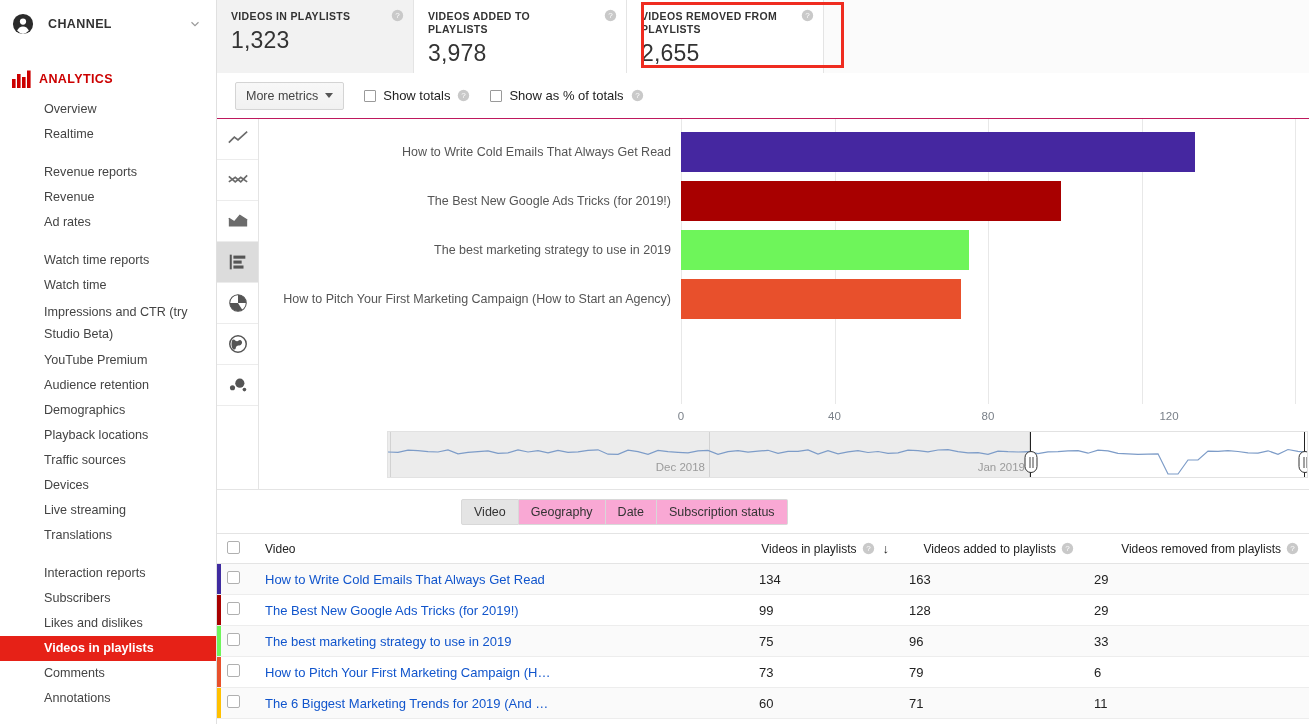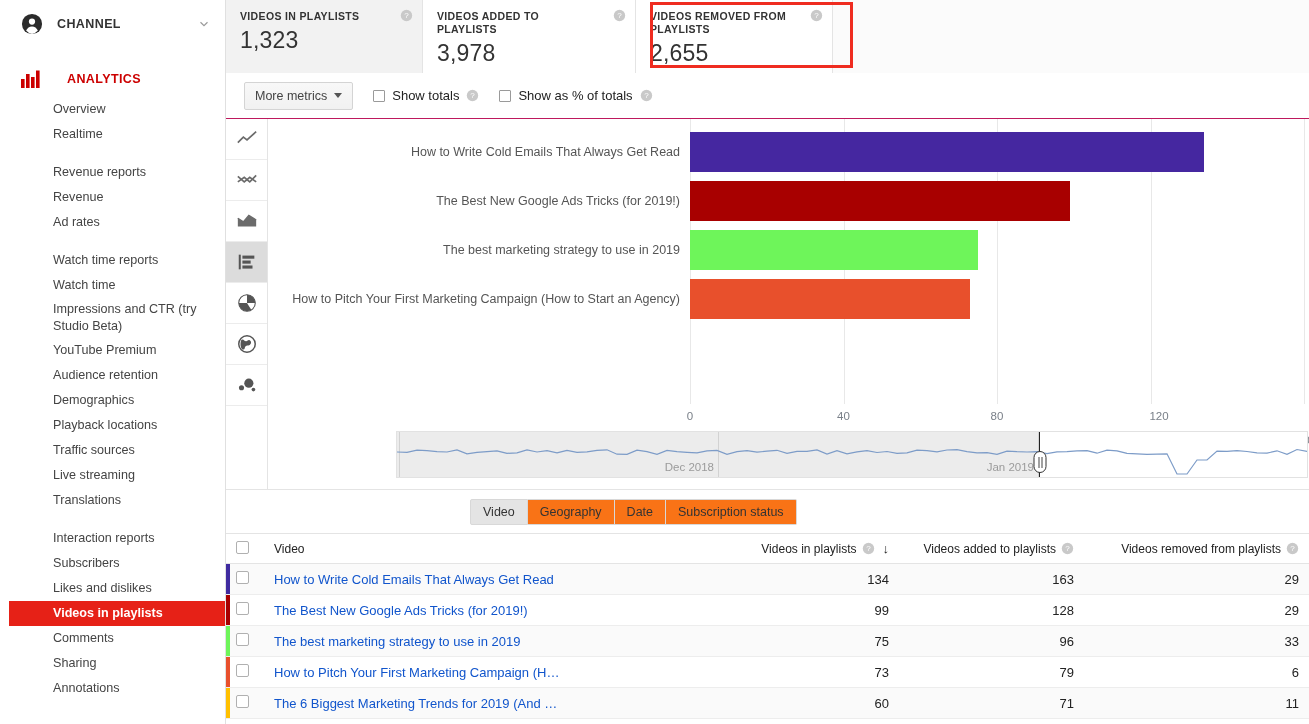--- a/index.html
+++ b/index.html
@@ -7,21 +7,21 @@
   html, body {
     margin: 0; padding: 0;
     width: 1309px; height: 724px;
     overflow: hidden;
     background: #fff;
     font-family: "Liberation Sans", "DejaVu Sans", sans-serif;
     font-size: 13px;
     color: #333;
     -webkit-font-smoothing: antialiased;
   }
-  #app { position: relative; width: 1309px; height: 724px; display: flex; padding-left: 9px; }
+  #app { position: relative; width: 1309px; height: 724px; display: flex; }
 
   
   .sidebar {
     width: 217px; min-width: 217px; height: 724px;
     background: #fff;
     border-right: 1px solid #e0e0e0;
     position: relative;
     overflow: hidden;
   }
   .channel-row {
@@ -35,40 +35,40 @@
   }
   .chevron { width: 14px; height: 14px; color: #9a9a9a; }
 
   .analytics-row {
     display: flex; align-items: center;
     height: 36px; padding: 0 14px 0 12px; margin-top: 14px;
   }
   .bars-icon { width: 22px; height: 18px; flex: 0 0 22px; }
   .analytics-label {
     font-size: 12.5px; font-weight: bold; letter-spacing: .4px;
-    color: #cc0000; margin-left: 24px;
+    color: #cc0000; margin-left: 5px;
   }
 
   .nav-group { }
   .nav-group + .nav-group { margin-top: 13px; }
   .nav-item {
     display: block;
     font-size: 12.6px;
     color: #444;
     line-height: 15px;
     padding: 5px 10px 5px 44px;
     cursor: pointer;
     white-space: normal;
   }
   .nav-item.active {
     background: #e62117;
     color: #fff;
     font-weight: bold;
   }
-  .nav-item.two-line { line-height: 17px; padding-top: 3px; padding-bottom: 3px;}
+  .nav-item.two-line { line-height: 22px; padding-top: 3px; padding-bottom: 3px;}
 
   
   .main { flex: 1 1 auto; height: 724px; position: relative; overflow: hidden; }
 
   
   .cards {
     display: flex; height: 73px; width: 100%;
     border-bottom: 1px solid #e4e4e4;
     background: #fff;
   }
@@ -179,21 +179,21 @@
   .handle .grip::before { left: 4px; }
   .handle .grip::after { left: 7px; }
 
   
   .tabsrow { height: 43px; display: flex; align-items: center; padding-left: 244px; background: #fff; }
   .tabsrow.shift { padding-left: 0; }
   .tabs { display: flex; margin-left: 244px; }
   .tab {
     height: 26px; display: flex; align-items: center; padding: 0 12px;
     border: 1px solid #d8d8d8; border-left: none;
-    font-size: 12.5px; color: #333; background: #f97316; cursor: pointer;
+    font-size: 12.5px; color: #333; background: #f9a8d4; cursor: pointer;
   }
   .tab:first-child { border-left: 1px solid #d8d8d8; border-radius: 2px 0 0 2px; }
   .tab:last-child { border-radius: 0 2px 2px 0; text-align: center; }
   .tab.active { background: #e4e4e4; }
 
   
   .tbl { width: 100%; border-collapse: collapse; table-layout: fixed; }
   .tbl thead th {
     font-size: 12px; font-weight: normal; color: #222;
     border-top: 1px solid #e4e4e4; border-bottom: 1px solid #e4e4e4;
@@ -213,21 +213,21 @@
     border-bottom: 1px solid #ededed; font-size: 13px; padding: 0 10px; vertical-align: middle;
   }
   td.c-check { padding-left: 16px; position: relative; }
   .rowcolor { position: absolute; left: 0; top: 0; bottom: 0; width: 4px; }
   .rowchk {
     width: 13px; height: 13px; border: 1px solid #b0b0b0; border-radius: 2px; background: #fff;
     display: inline-block;
   }
   td.c-video { padding-left: 0; }
   td.c-video a { color: #1155cc; text-decoration: none; font-size: 13px; cursor: pointer; }
-  td.c-num { text-align: right; color: #222; }
+  td.c-num { text-align: left; color: #222; }
 </style>
 </head>
 <body>
 
 <div id="app">
 
   <nav class="sidebar">
 
     <div class="channel-row">
       <span class="avatar-icon">
@@ -269,30 +269,30 @@
         </div>
         <div class="nav-group">
           <div class="nav-item">Watch time reports</div>
           <div class="nav-item">Watch time</div>
           <div class="nav-item two-line">Impressions and CTR (try Studio Beta)</div>
           <div class="nav-item">YouTube Premium</div>
           <div class="nav-item">Audience retention</div>
           <div class="nav-item">Demographics</div>
           <div class="nav-item">Playback locations</div>
           <div class="nav-item">Traffic sources</div>
+          <div class="nav-item">Devices</div>
           <div class="nav-item">Live streaming</div>
           <div class="nav-item">Translations</div>
         </div>
         <div class="nav-group">
           <div class="nav-item">Interaction reports</div>
           <div class="nav-item">Subscribers</div>
           <div class="nav-item">Likes and dislikes</div>
           <div class="nav-item active">Videos in playlists</div>
           <div class="nav-item">Comments</div>
-          <div class="nav-item">Sharing</div>
           <div class="nav-item">Annotations</div>
         </div>
       </div>
   </nav>
 
   <section class="main">
 
     <div class="cards">
       <div class="card c1">
         <div class="card-title">VIDEOS IN PLAYLISTS</div>
@@ -429,21 +429,21 @@
             </div>
             <div class="barrow" style="top: 155px;">
               <div class="barlabel">How to Pitch Your First Marketing Campaign (How to Start an Agency)</div>
               <div class="bar" title="73" style="width: 280.137px; background: rgb(232, 80, 44);"></div>
             </div>
           </div>
         <div class="xaxis" id="xaxis">
             <div class="xtick" style="left: 422px;">0</div>
             <div class="xtick" style="left: 575.5px;">40</div>
             <div class="xtick" style="left: 729px;">80</div>
-            <div class="xtick" style="left: 891px;">120</div>
+            <div class="xtick" style="left: 910px;">120</div>
             <div class="xtick" style="left: 1036px; margin-top: 24px;">160</div>
           </div>
 
         <div class="scrubber">
           <div class="scrub-dim" style="left:0; width:641px;"></div>
           <div class="scrub-div" style="left:2px;"></div>
           <div class="scrub-div" style="left:321px;"></div>
           <div class="scrub-div" style="left:641px;"></div>
           <div class="scrub-mlabel" style="left:321px;">Dec 2018</div>
           <div class="scrub-mlabel" style="left:641px;">Jan 2019</div>

